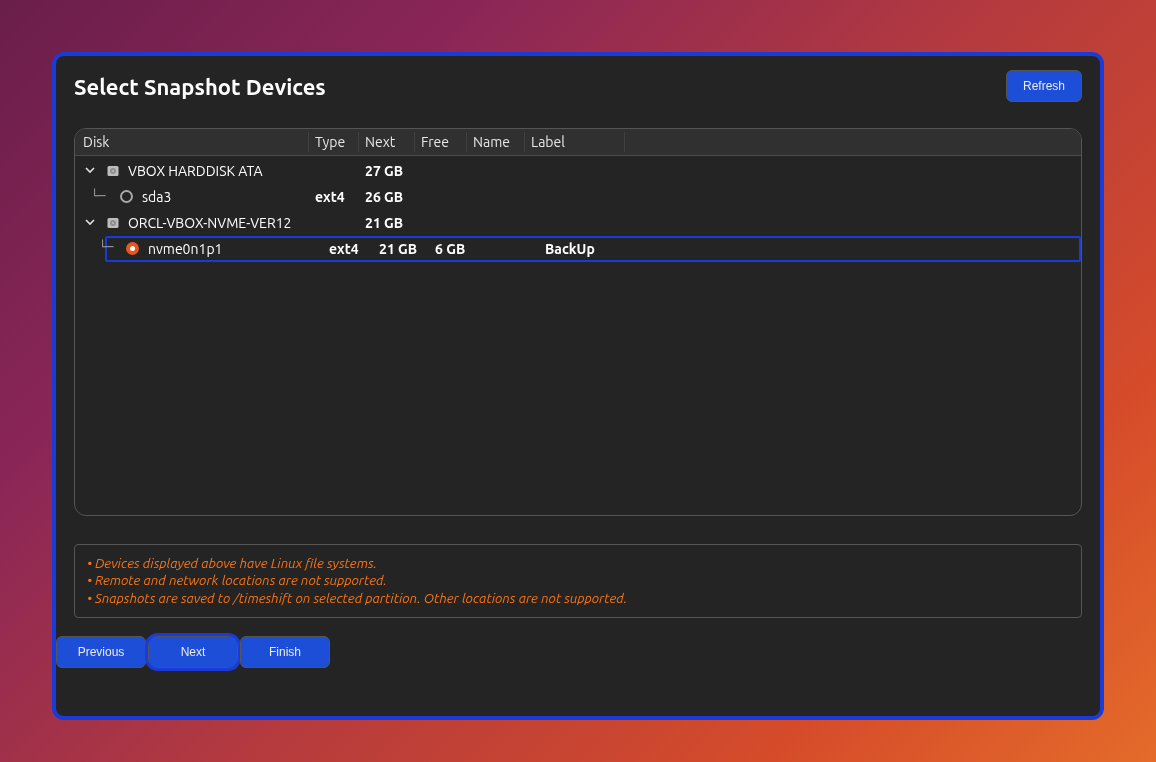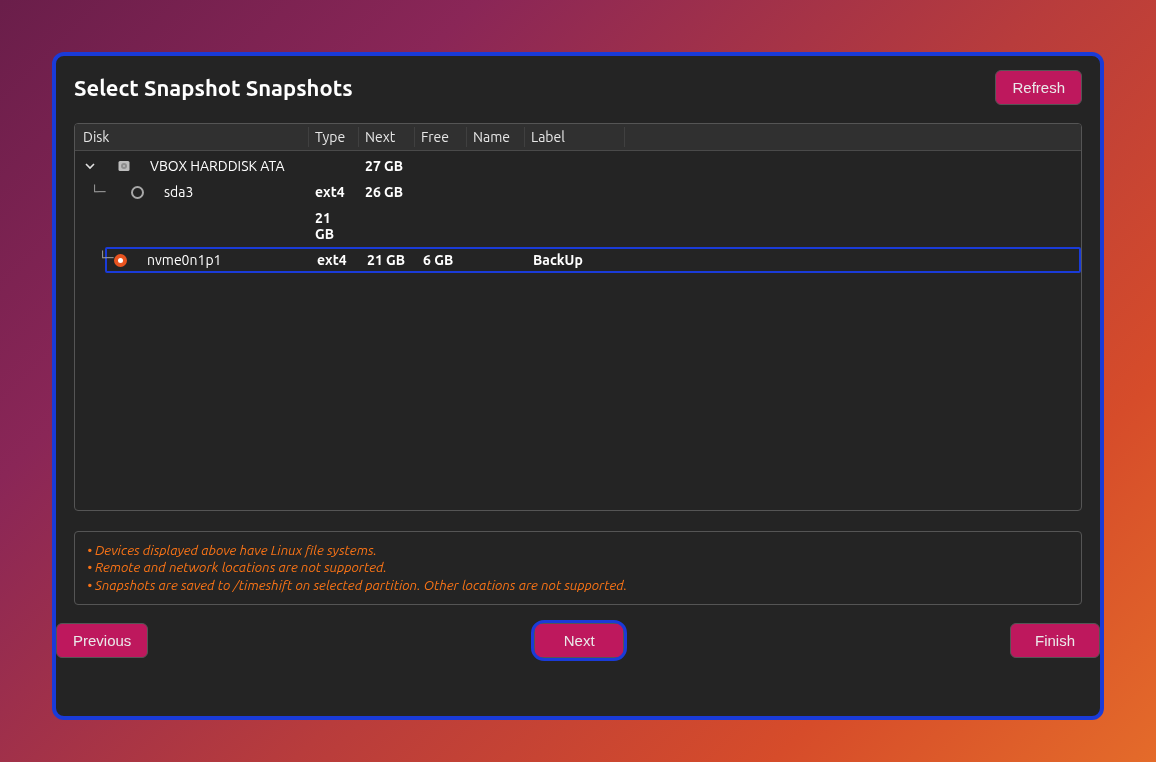--- a/index.html
+++ b/index.html
@@ -53,32 +53,32 @@
     align-items: center;
     justify-content: space-between;
     padding: 14px 18px 10px 18px;
   }
   .header-row h1 {
     color: #ffffff;
     font-size: 22px;
     font-weight: 700;
   }
   .btn {
-    background: #be185d;
+    background: #1d4ed8;
     color: #eaeaea;
     border: 1px solid #555555;
     border-radius: 6px;
     padding: 8px 16px;
-    font-size: 15px;
+    font-size: 12px;
     cursor: pointer;
   }
   .tree-panel {
-    margin: 8px 18px;
+    margin: 16px 18px;
     border: 1px solid #555555;
-    border-radius: 4px;
+    border-radius: 12px;
     background: #242424;
     height: 388px;
     overflow: hidden;
   }
   .tree-header, .tree-row {
     display: grid;
     grid-template-columns: 234px 50px 56px 52px 58px 100px;
     align-items: center;
     column-gap: 0;
     font-size: 14px;
@@ -93,22 +93,22 @@
     font-weight: 400;
     padding: 2px 6px;
     border-right: 1px solid #404040;
   }
   .tree-header .hcell:first-child { padding-left: 8px; }
   .tree-row { color: #ffffff; }
   .tree-row .cell { padding: 2px 6px; font-weight: 600; }
   .rows { padding-top: 2px; }
   .disk-cell {
     display: flex;
-    align-items: center;
-    gap: 19px;
+    align-items: flex-start;
+    gap: 8px;
     padding-left: 8px;
   }
   .child .disk-cell { padding-left: 8px; }
   .tree-branch {
     display: inline-block;
     width: 20px;
     margin-left: 8px;
     color: #a0a0a0;
     font-size: 12px;
     font-weight: 400;
@@ -127,54 +127,54 @@
     background: #e95420; display: flex; align-items: center; justify-content: center;
     border: 2px solid #e95420;
   }
   .radio-on-inner {
     width: 5px; height: 5px; border-radius: 50%;
     background: #ffffff;
   }
   .sel-box {
     border: 2px solid #1a3bd8;
     border-radius: 2px;
-    padding: 1px 0;
+    padding: 1px 12px;
   }
   .notes-panel {
     margin: 12px 18px 0 18px;
     border: 1px solid #555555;
     border-radius: 4px;
     padding: 10px 12px;
     color: #f97316;
     font-style: italic;
     font-size: 13.5px;
     line-height: 1.28;
   }
   .footer-row {
     display: flex;
     align-items: center;
-    justify-content: space-between;
+    justify-content: flex-start;
     gap: 2px;
     padding: 18px 0 16px 0;
   }
   .footer-row .btn { min-width: 90px; text-align: center; }
   .btn-highlight {
     outline: 3px solid #1a3bd8;
     outline-offset: 0px;
     border-radius: 10px;
   }
 </style>
 </head>
 <body>
 
 <div class="frame">
 
 
   <div class="header-row">
-    <h1>Select Snapshot Snapshots</h1>
+    <h1>Select Snapshot Devices</h1>
     <button class="btn">Refresh</button>
   </div>
 
   <div class="tree-panel">
     <div class="tree-header">
       <div class="hcell">Disk</div>
       <div class="hcell">Type</div>
       <div class="hcell">Next</div>
       <div class="hcell">Free</div>
       <div class="hcell">Name</div>
@@ -214,20 +214,35 @@
           <span>sda3</span>
         </div>
         <div class="cell">ext4</div>
         <div class="cell">26 GB</div>
         <div class="cell"></div>
         <div class="cell"></div>
         <div class="cell"></div>
       </div>
 
       <div class="tree-row">
+        <div class="disk-cell">
+          <span class="chev">
+              <svg width="10" height="10" viewBox="0 0 10 10">
+                <polyline points="1,3 5,7 9,3" fill="none" stroke="#e0e0e0" stroke-width="1.6"></polyline>
+              </svg>
+            </span>
+          <span class="disk-ico">
+              <svg width="14" height="14" viewBox="0 0 14 14">
+                <rect x="1.5" y="2" width="11" height="10" rx="1.5" fill="#bdbdbd"></rect>
+                <circle cx="7" cy="7" r="3" fill="#8e8e8e"></circle>
+                <circle cx="7" cy="7" r="1" fill="#bdbdbd"></circle>
+              </svg>
+            </span>
+          <span>ORCL-VBOX-NVME-VER12</span>
+        </div>
         <div class="cell"></div>
         <div class="cell">21 GB</div>
         <div class="cell"></div>
         <div class="cell"></div>
         <div class="cell"></div>
       </div>
 
       <div class="tree-row child sel-box" style="margin-left:30px; grid-template-columns: 204px 50px 56px 52px 58px 100px;">
         <div class="disk-cell" style="padding-left:6px;">
           <span class="radio-ico">

